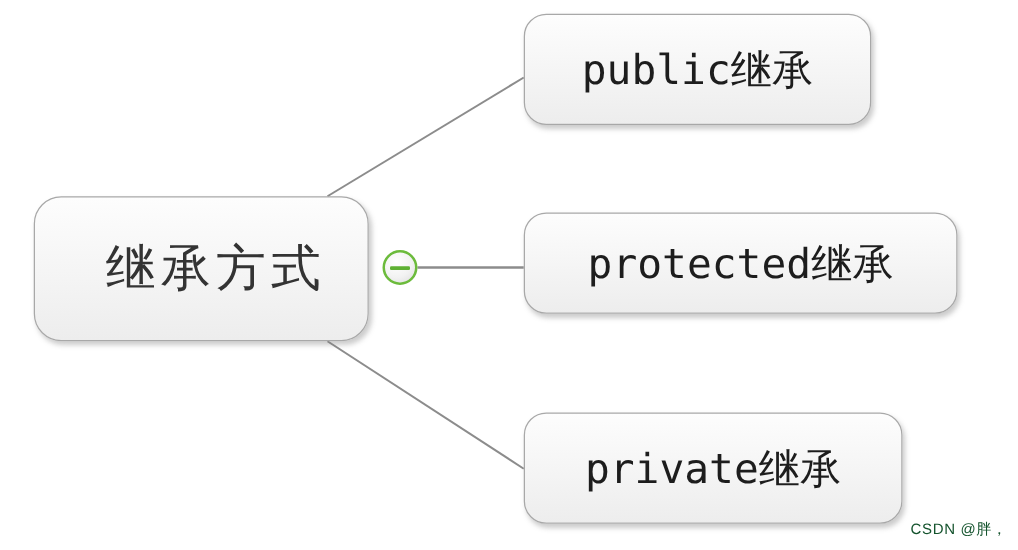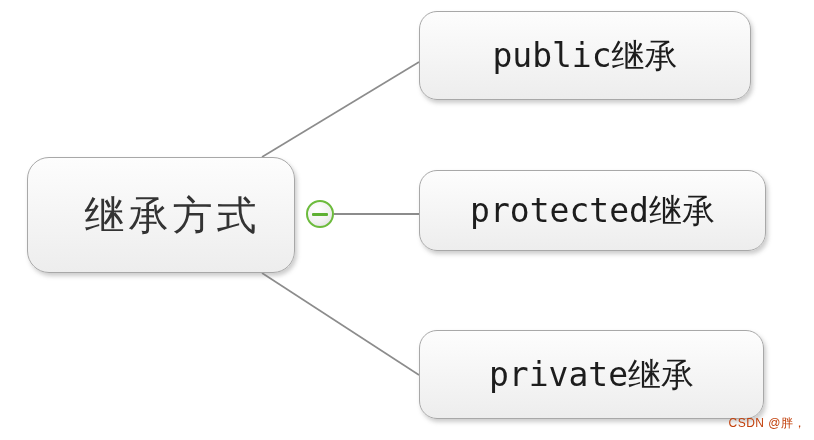--- a/index.html
+++ b/index.html
@@ -60,33 +60,33 @@
   #node-root .node-label {
     font-size: 40px;
     font-family: "DejaVu Serif", "Liberation Serif", serif;
     letter-spacing: 4px;
     color: #333333;
   }
 
   #node-public {
     left: 419px;
     top: 11px;
-    width: 332px;
+    width: 278px;
     height: 89px;
   }
   #node-protected {
     left: 419px;
     top: 170px;
     width: 347px;
     height: 81px;
   }
   #node-private {
     left: 419px;
     top: 330px;
-    width: 345px;
+    width: 303px;
     height: 89px;
   }
   #node-public .node-label,
   #node-protected .node-label,
   #node-private .node-label {
     font-size: 33px;
   }
 
   
   #toggle-collapse {
@@ -111,21 +111,21 @@
     border-radius: 1px;
   }
 
   
   #watermark {
     position: absolute;
     right: 8px;
     bottom: 8px;
     font-family: "Liberation Sans", sans-serif;
     font-size: 12px;
-    color: #c2410c;
+    color: #14532d;
     letter-spacing: 0.5px;
     user-select: none;
   }
 </style>
 </head>
 <body>
 
 <div id="canvas">
 
   <svg id="connectors" viewBox="0 0 814 440" width="814" height="440">

